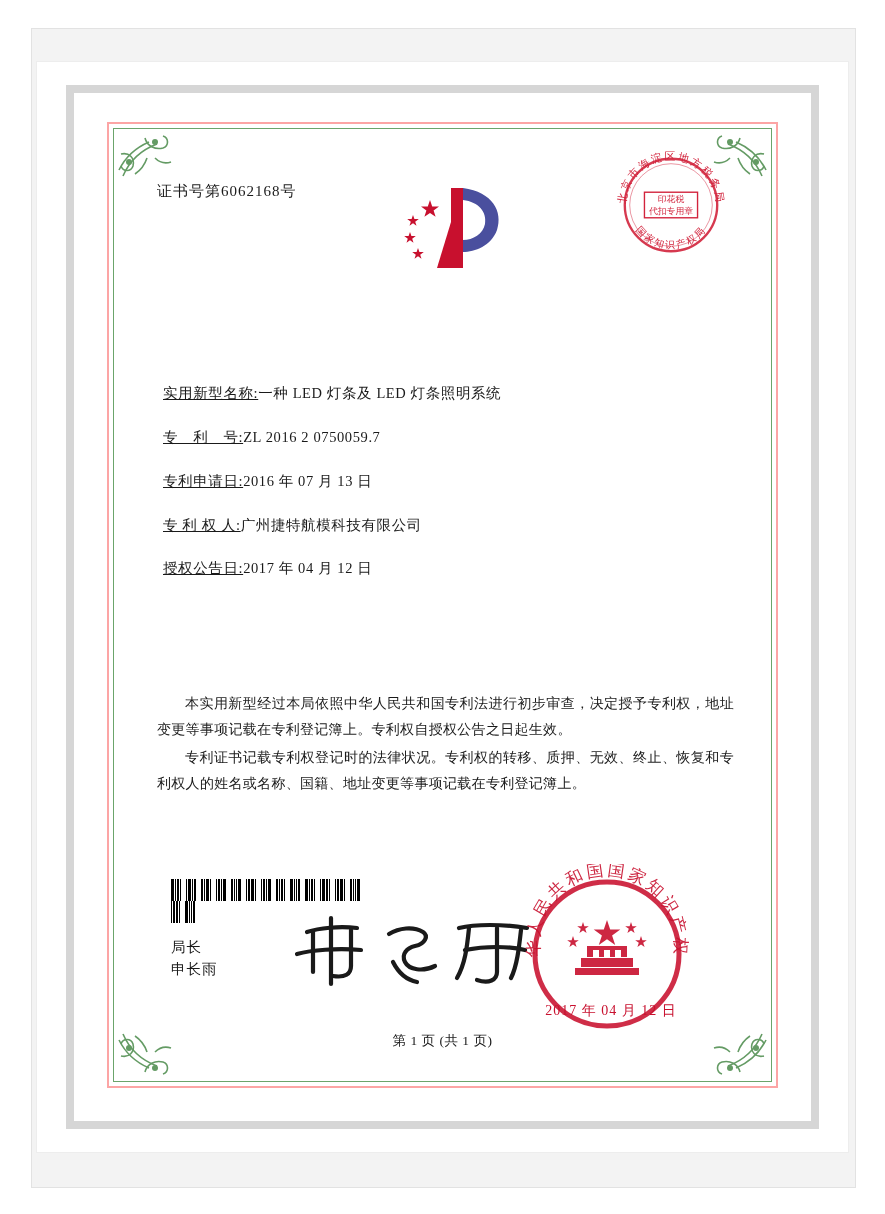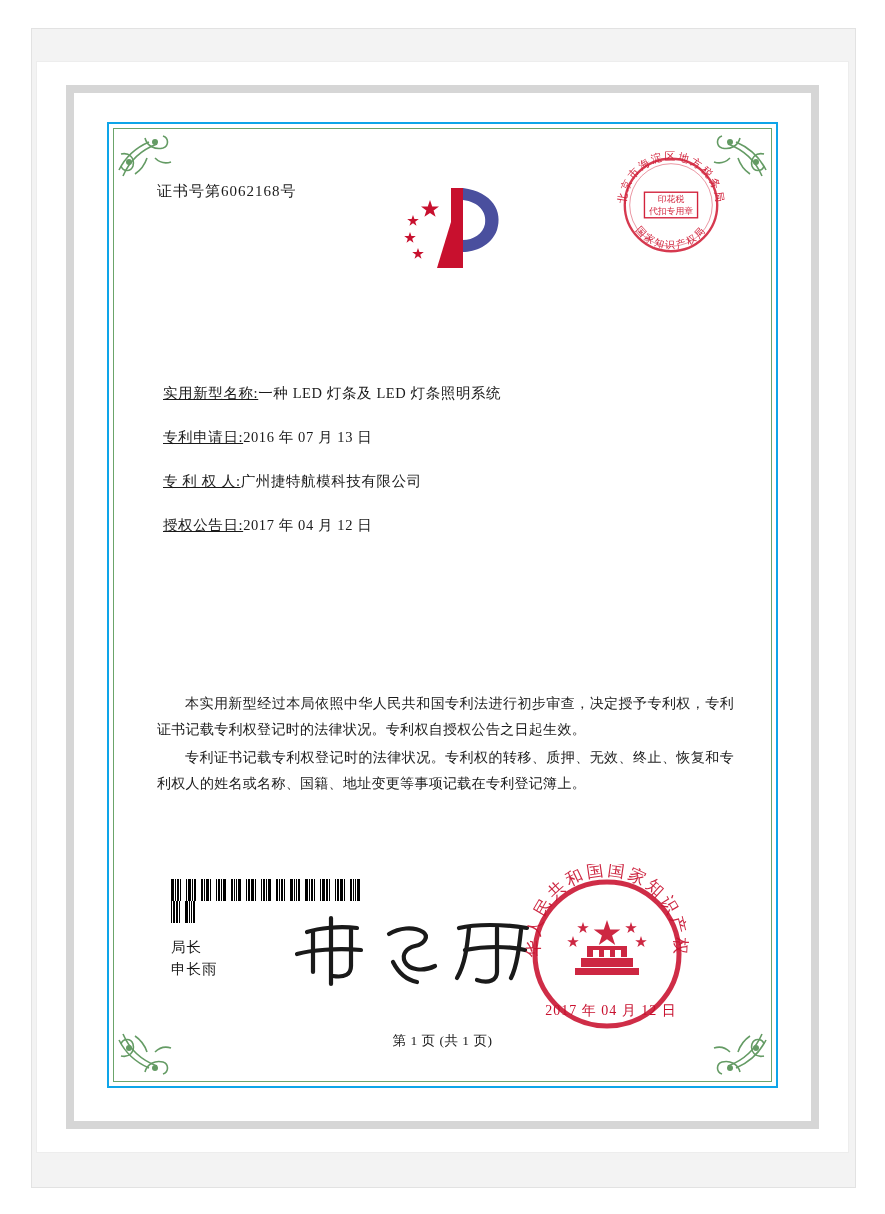--- a/index.html
+++ b/index.html
@@ -57,21 +57,21 @@
   }
 
   
   .cert {
     position: absolute;
     left: 107px;
     top: 122px;
     width: 671px;
     height: 966px;
     background: #ffffff;
-    border: 2px solid #0ea5e9;
+    border: 2px solid #fca5a5;
     box-sizing: border-box;
   }
   .cert-inner-line {
     position: absolute;
     left: 4px;
     top: 4px;
     right: 4px;
     bottom: 4px;
     border: 1px solid #6ba46b;
     pointer-events: none;
@@ -325,32 +325,35 @@
       <text x="60" y="57" font-size="9" fill="#d2233c" text-anchor="middle" font-family="&quot;DejaVu Serif&quot;, serif">印花税</text>
       <text x="60" y="69" font-size="9" fill="#d2233c" text-anchor="middle" font-family="&quot;DejaVu Serif&quot;, serif">代扣专用章</text>
     </svg>
 
 
     <div class="fields">
       <div class="field">
         <span class="lbl">实用新型名称:</span><span class="val">一种 LED 灯条及 LED 灯条照明系统</span>
       </div>
       <div class="field">
+        <span class="lbl">专　利　号:</span><span class="val">ZL 2016 2 0750059.7</span>
+      </div>
+      <div class="field">
         <span class="lbl">专利申请日:</span><span class="val">2016 年 07 月 13 日</span>
       </div>
       <div class="field">
         <span class="lbl">专 利 权 人:</span><span class="val">广州捷特航模科技有限公司</span>
       </div>
       <div class="field">
         <span class="lbl">授权公告日:</span><span class="val">2017 年 04 月 12 日</span>
       </div>
     </div>
 
     <div class="paras">
-      <p>本实用新型经过本局依照中华人民共和国专利法进行初步审查，决定授予专利权，专利证书记载专利权登记时的法律状况。专利权自授权公告之日起生效。</p>
+      <p>本实用新型经过本局依照中华人民共和国专利法进行初步审查，决定授予专利权，地址变更等事项记载在专利登记簿上。专利权自授权公告之日起生效。</p>
       <p>专利证书记载专利权登记时的法律状况。专利权的转移、质押、无效、终止、恢复和专利权人的姓名或名称、国籍、地址变更等事项记载在专利登记簿上。</p>
     </div>
 
     <div class="barcode">
       <span style="width:3px"></span><span style="width:1px"></span><span style="width:2px"></span><span style="width:1px"></span>
       <span style="width:1px"></span><span style="width:3px"></span><span style="width:1px"></span><span style="width:2px"></span>
       <span style="width:2px"></span><span style="width:1px"></span><span style="width:3px"></span><span style="width:1px"></span>
       <span style="width:1px"></span><span style="width:2px"></span><span style="width:1px"></span><span style="width:3px"></span>
       <span style="width:2px"></span><span style="width:1px"></span><span style="width:1px"></span><span style="width:3px"></span>
       <span style="width:1px"></span><span style="width:2px"></span><span style="width:3px"></span><span style="width:1px"></span>

